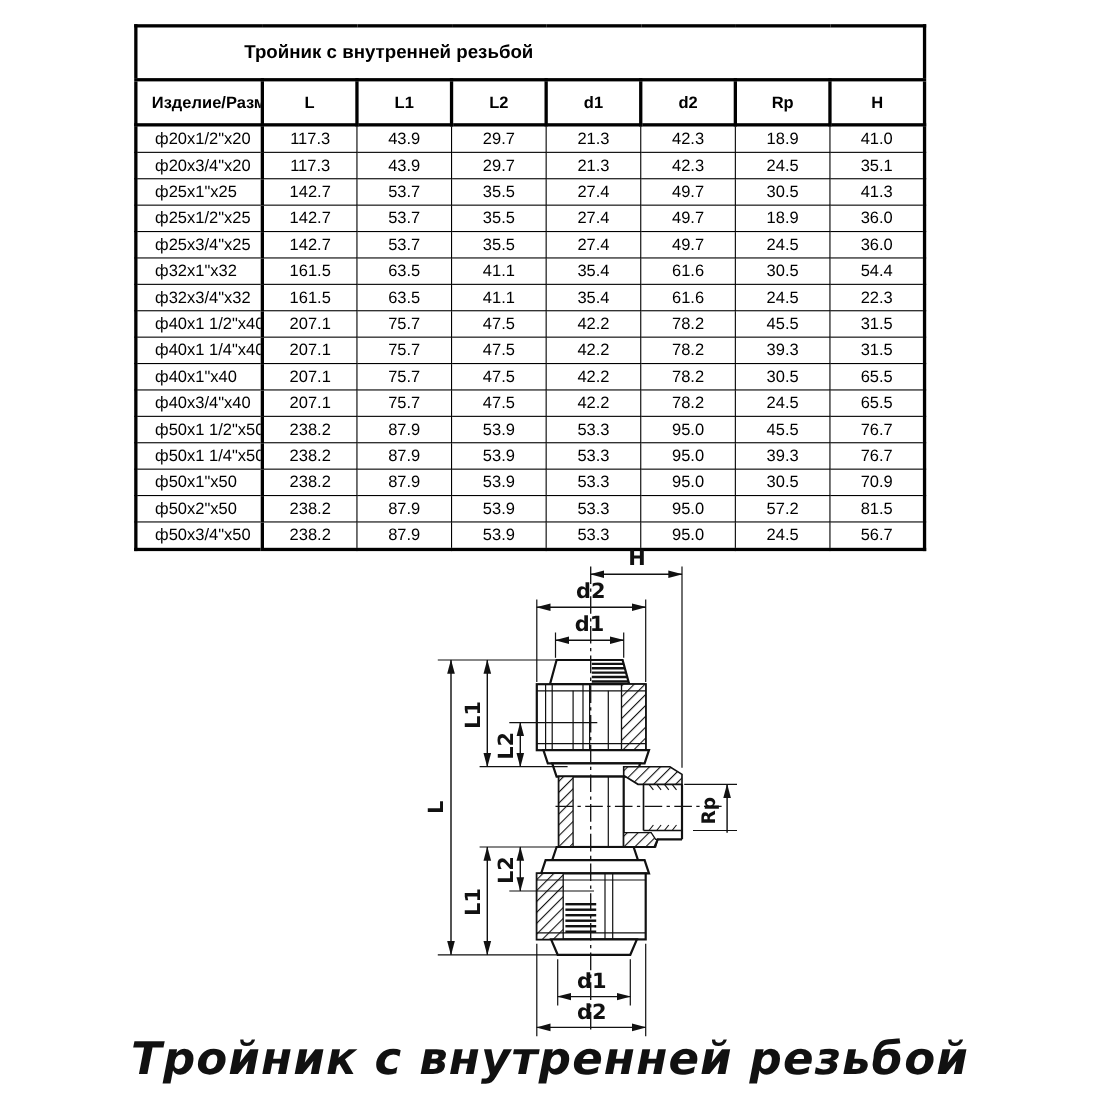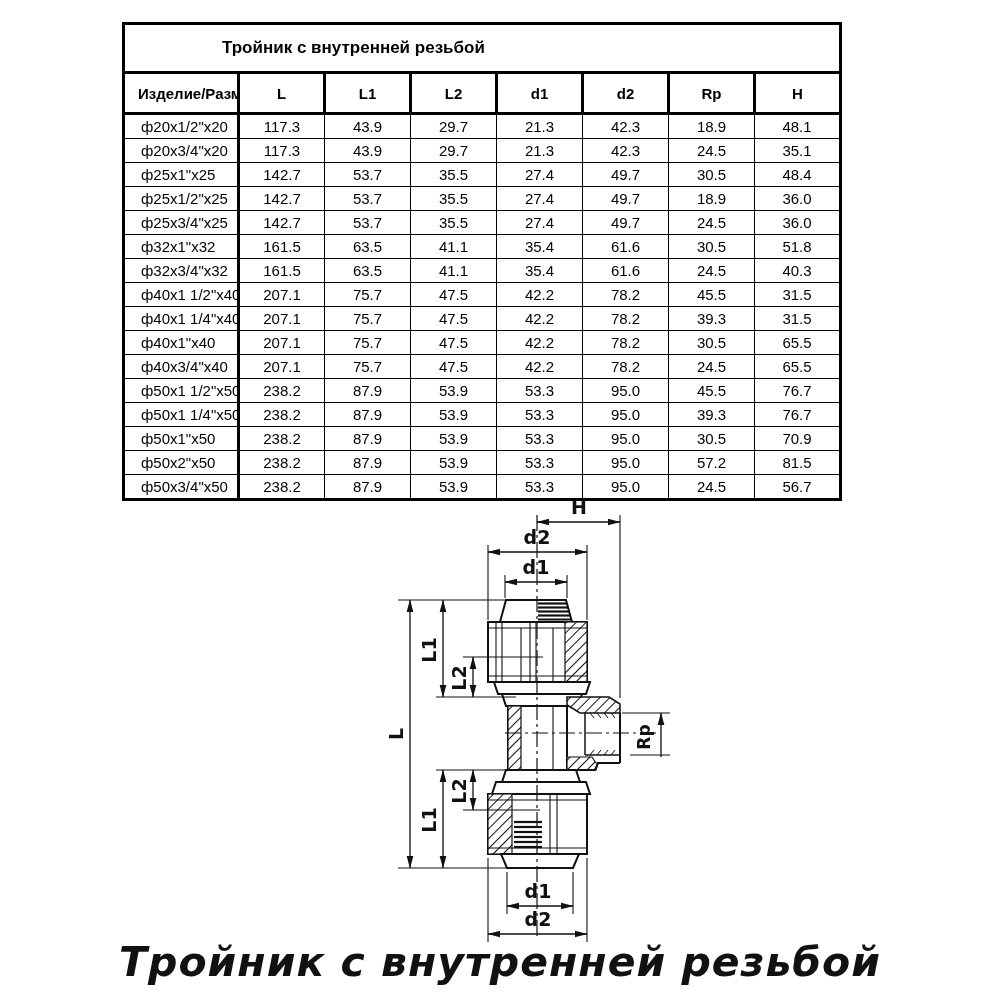--- a/index.html
+++ b/index.html
@@ -75,41 +75,41 @@
     </thead>
     <tbody>
         <tr>
           <td>ф20x1/2"x20</td>
           <td>117.3</td>
           <td>43.9</td>
           <td>29.7</td>
           <td>21.3</td>
           <td>42.3</td>
           <td>18.9</td>
-          <td>48.1</td>
+          <td>41.0</td>
         </tr>
         <tr>
           <td>ф20x3/4"x20</td>
           <td>117.3</td>
           <td>43.9</td>
           <td>29.7</td>
           <td>21.3</td>
           <td>42.3</td>
           <td>24.5</td>
           <td>35.1</td>
         </tr>
         <tr>
           <td>ф25x1"x25</td>
           <td>142.7</td>
           <td>53.7</td>
           <td>35.5</td>
           <td>27.4</td>
           <td>49.7</td>
           <td>30.5</td>
-          <td>48.4</td>
+          <td>41.3</td>
         </tr>
         <tr>
           <td>ф25x1/2"x25</td>
           <td>142.7</td>
           <td>53.7</td>
           <td>35.5</td>
           <td>27.4</td>
           <td>49.7</td>
           <td>18.9</td>
           <td>36.0</td>
@@ -125,31 +125,31 @@
           <td>36.0</td>
         </tr>
         <tr>
           <td>ф32x1"x32</td>
           <td>161.5</td>
           <td>63.5</td>
           <td>41.1</td>
           <td>35.4</td>
           <td>61.6</td>
           <td>30.5</td>
-          <td>51.8</td>
+          <td>54.4</td>
         </tr>
         <tr>
           <td>ф32x3/4"x32</td>
           <td>161.5</td>
           <td>63.5</td>
           <td>41.1</td>
           <td>35.4</td>
           <td>61.6</td>
           <td>24.5</td>
-          <td>40.3</td>
+          <td>22.3</td>
         </tr>
         <tr>
           <td>ф40x1 1/2"x40</td>
           <td>207.1</td>
           <td>75.7</td>
           <td>47.5</td>
           <td>42.2</td>
           <td>78.2</td>
           <td>45.5</td>
           <td>31.5</td>

